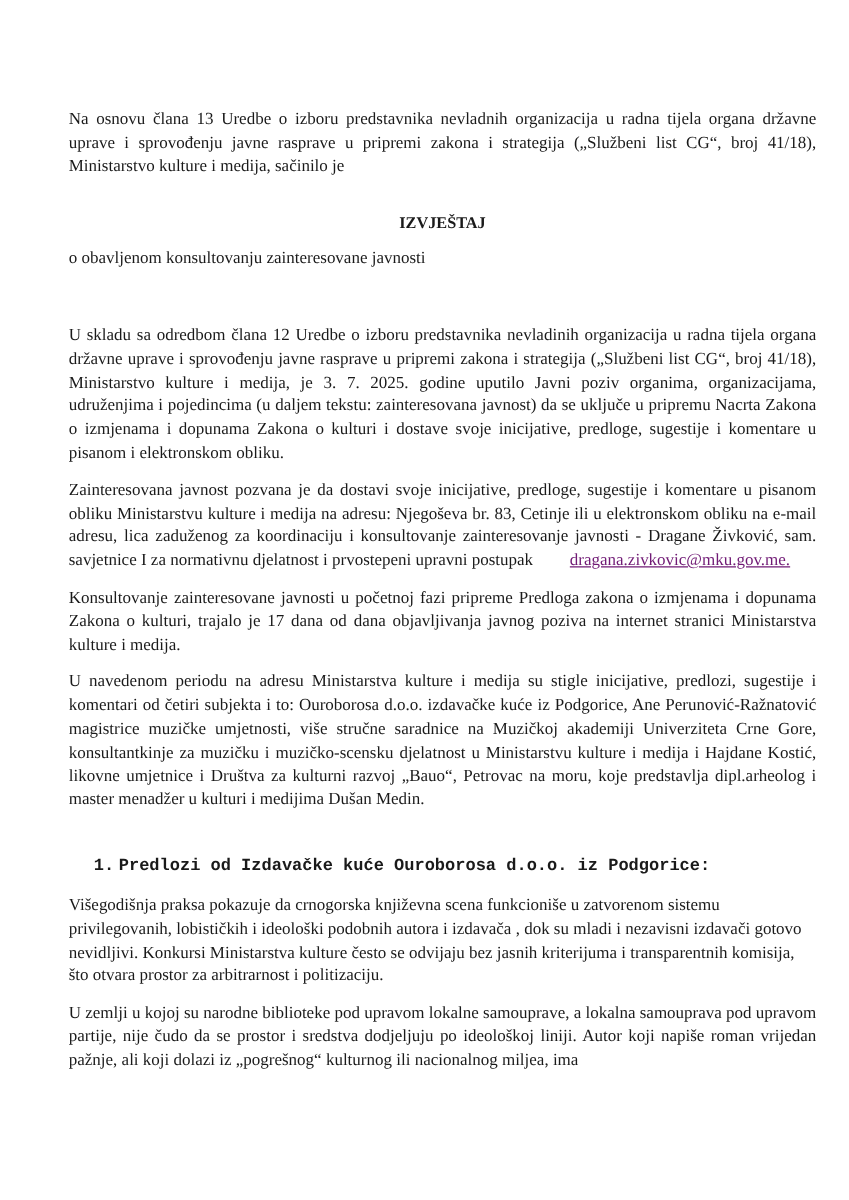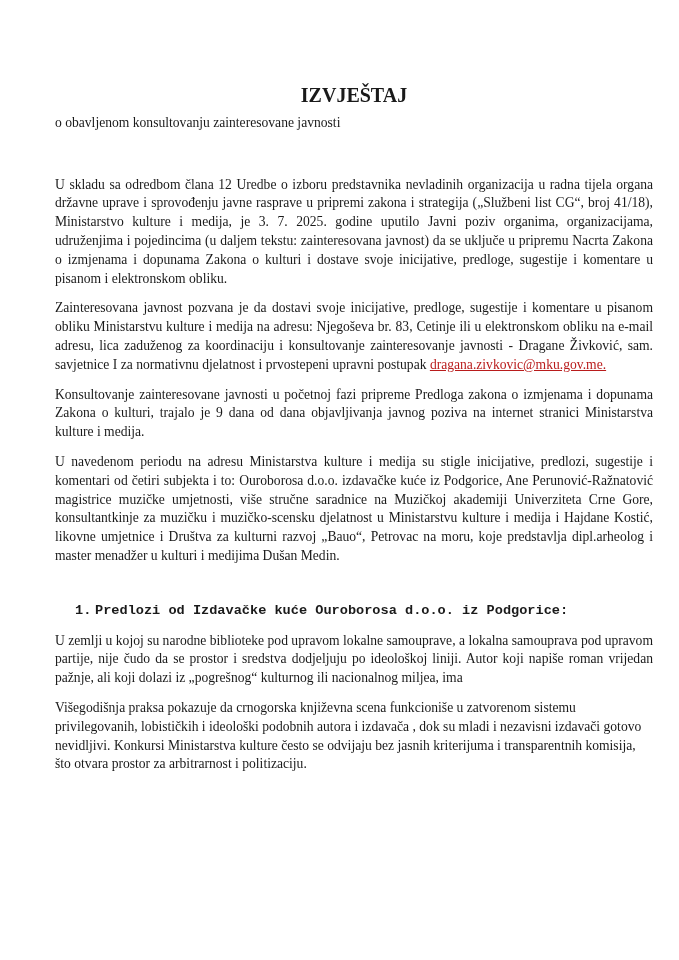--- a/index.html
+++ b/index.html
@@ -2,41 +2,42 @@
 <html><head>
 <meta charset="utf-8">
 <style>
   html, body { margin: 0; padding: 0; background: #ffffff; }
   body { width: 679px; height: 960px; overflow: hidden; position: relative;
          font-family: "Liberation Serif", "DejaVu Serif", serif; color: #1a1a1a; }
   .page { position: absolute; left: 55px; top: 86px; width: 598px; font-size: 13.6px; line-height: 18.8px; }
   p { margin: 0; text-align: justify; }
   .left { text-align: left; }
   .intro { margin-bottom: 27px; }
-  .title { text-align: center; font-weight: bold; font-size: 20px; margin-top: 0; margin-bottom: 9px; }
+  .title { text-align: center; font-weight: bold; font-size: 13px; margin-top: 0; margin-bottom: 9px; }
   .subtitle { text-align: left; margin-bottom: 43px; }
   .para { margin-bottom: 11px; }
-  .link { color: #b91c1c; text-decoration: underline; }
+  .link { color: #701a75; text-decoration: underline; margin-left: 26px; }
   .section-heading { font-weight: bold; margin-top: 36px; margin-bottom: 11px; padding-left: 20px; font-family: Liberation Mono, monospace; }
   .section-heading .num { display: inline-block; width: 20px; }
 </style>
 </head>
 <body>
 
 <div class="page">
+  <p class="intro">Na osnovu člana 13 Uredbe o izboru predstavnika nevladnih organizacija u radna tijela organa državne uprave i sprovođenju javne rasprave u pripremi zakona i strategija („Službeni list CG“, broj 41/18), Ministarstvo kulture i medija, sačinilo je</p>
 
   <p class="title">IZVJEŠTAJ</p>
   <p class="subtitle">o obavljenom konsultovanju zainteresovane javnosti</p>
 
   <p class="para">U skladu sa odredbom člana 12 Uredbe o izboru predstavnika nevladinih organizacija u radna tijela organa državne uprave i sprovođenju javne rasprave u pripremi zakona i strategija („Službeni list CG“, broj 41/18), Ministarstvo kulture i medija, je 3. 7. 2025. godine uputilo Javni poziv organima, organizacijama, udruženjima i pojedincima (u daljem tekstu: zainteresovana javnost) da se uključe u pripremu Nacrta Zakona o izmjenama i dopunama Zakona o kulturi i dostave svoje inicijative, predloge, sugestije i komentare u pisanom i elektronskom obliku.</p>
 
   <p class="para"><span>Zainteresovana javnost pozvana je da dostavi svoje inicijative, predloge, sugestije i komentare u pisanom obliku Ministarstvu kulture i medija na adresu: Njegoševa br. 83, Cetinje ili u elektronskom obliku na e-mail adresu,  lica zaduženog za koordinaciju i konsultovanje zainteresovanje javnosti - Dragane Živković, sam. savjetnice I za normativnu djelatnost i prvostepeni upravni postupak </span><a class="link">dragana.zivkovic@mku.gov.me.</a></p>
 
-  <p class="para">Konsultovanje zainteresovane javnosti u početnoj fazi pripreme Predloga zakona o izmjenama i dopunama Zakona o kulturi, trajalo je 9 dana od dana objavljivanja javnog poziva na internet stranici Ministarstva kulture i medija.</p>
+  <p class="para">Konsultovanje zainteresovane javnosti u početnoj fazi pripreme Predloga zakona o izmjenama i dopunama Zakona o kulturi, trajalo je 17 dana od dana objavljivanja javnog poziva na internet stranici Ministarstva kulture i medija.</p>
 
   <p class="para">U navedenom periodu na adresu Ministarstva kulture i medija su stigle inicijative, predlozi, sugestije i komentari od četiri subjekta i to: Ouroborosa d.o.o. izdavačke kuće iz Podgorice, Ane Perunović-Ražnatović magistrice muzičke umjetnosti, više stručne saradnice na Muzičkoj akademiji Univerziteta Crne Gore, konsultantkinje za muzičku i muzičko-scensku djelatnost u Ministarstvu kulture i medija i Hajdane Kostić, likovne umjetnice i Društva za kulturni razvoj „Bauo“, Petrovac na moru, koje predstavlja dipl.arheolog i master menadžer u kulturi i medijima Dušan Medin.</p>
 
   <p class="section-heading left"><span class="num">1.</span><span>Predlozi od  Izdavačke kuće Ouroborosa d.o.o. iz Podgorice:</span></p>
 
+  <p class="para left">Višegodišnja praksa pokazuje da crnogorska književna scena funkcioniše u zatvorenom sistemu privilegovanih, lobističkih i ideološki podobnih autora i izdavača , dok su mladi i nezavisni izdavači gotovo nevidljivi. Konkursi Ministarstva kulture često se odvijaju bez jasnih kriterijuma i transparentnih komisija, što otvara prostor za arbitrarnost i politizaciju.</p>
+
   <p class="para"> U zemlji u kojoj su narodne biblioteke pod upravom lokalne samouprave, a lokalna samouprava pod upravom partije, nije čudo da se prostor i sredstva dodjeljuju po ideološkoj liniji. Autor koji napiše roman vrijedan pažnje, ali koji dolazi iz „pogrešnog“ kulturnog ili nacionalnog miljea, ima</p>
-
-  <p class="para left">Višegodišnja praksa pokazuje da crnogorska književna scena funkcioniše u zatvorenom sistemu privilegovanih, lobističkih i ideološki podobnih autora i izdavača , dok su mladi i nezavisni izdavači gotovo nevidljivi. Konkursi Ministarstva kulture često se odvijaju bez jasnih kriterijuma i transparentnih komisija, što otvara prostor za arbitrarnost i politizaciju.</p>
 </div>
 
 </body></html>

